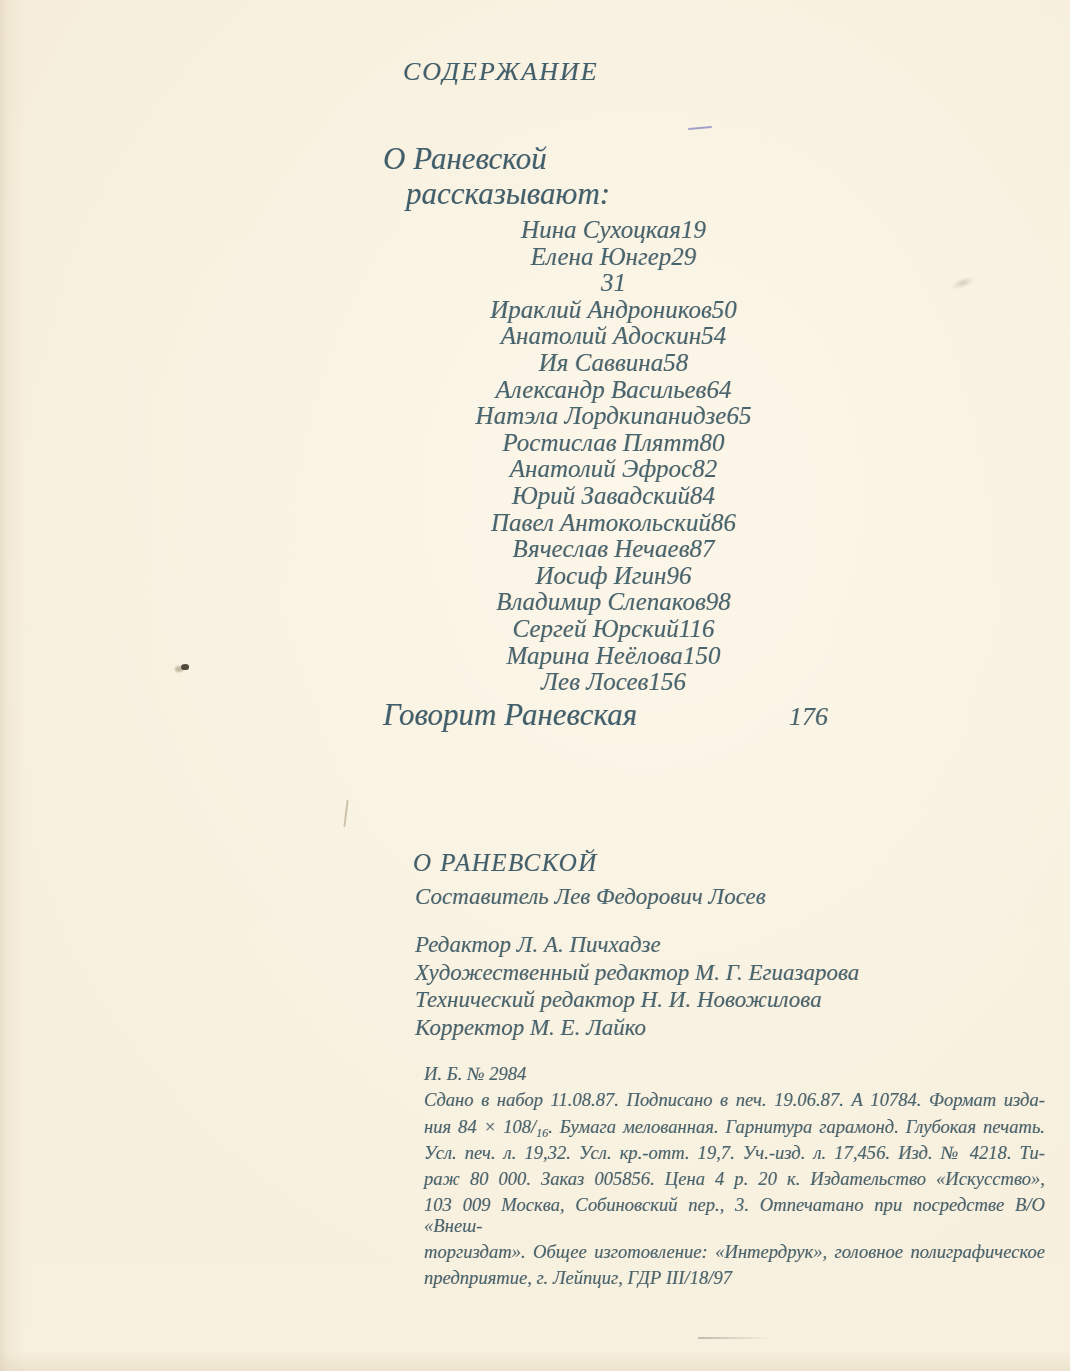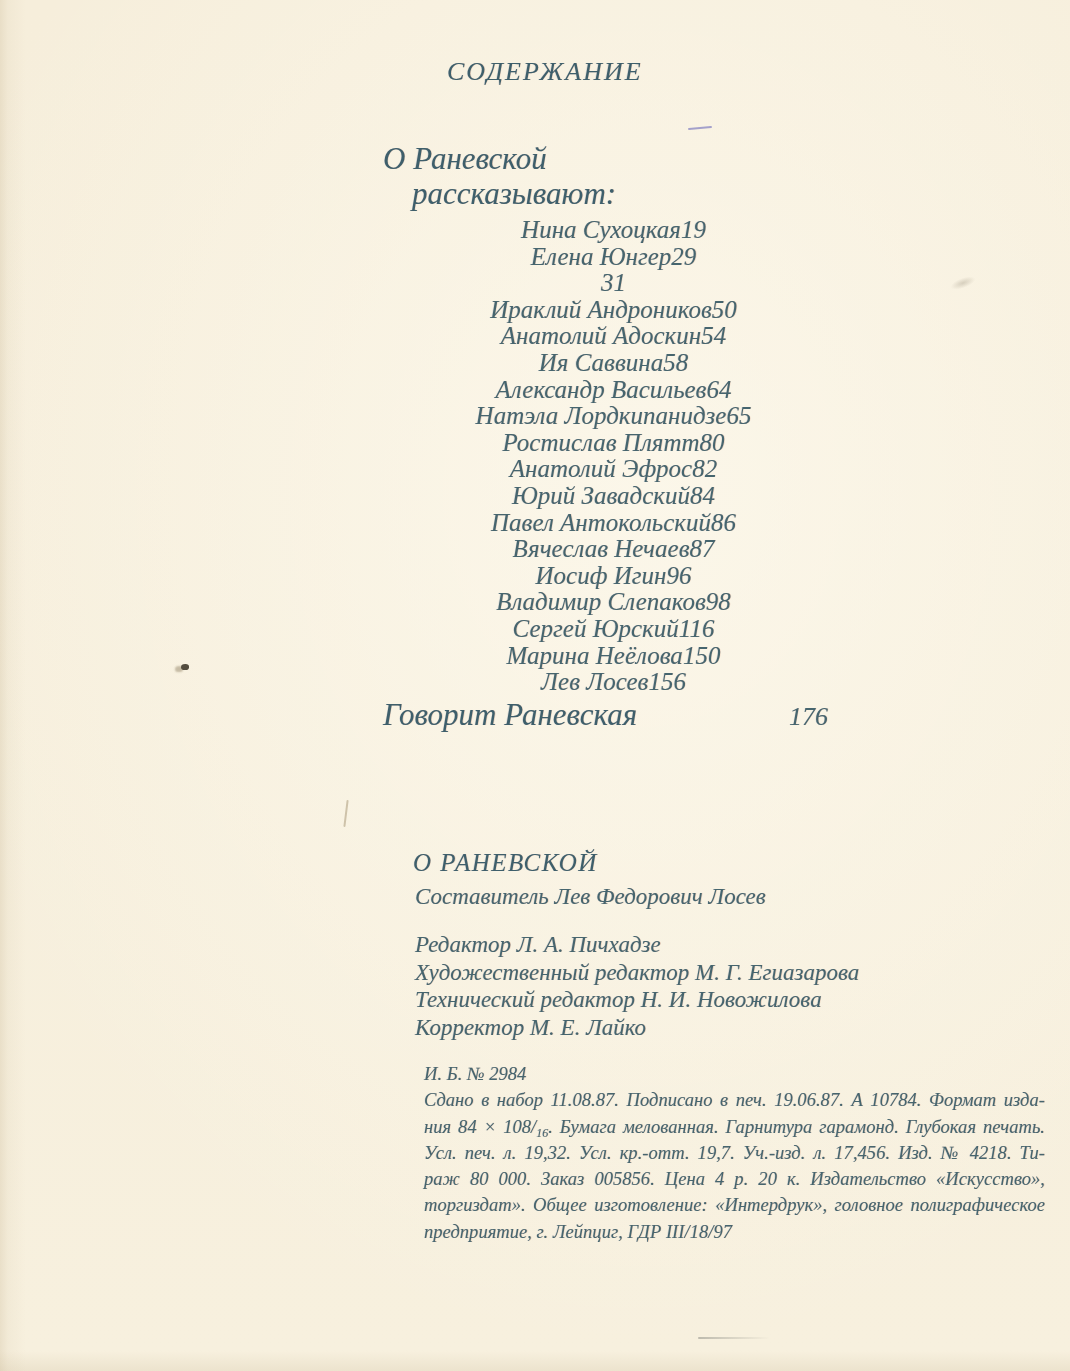--- a/index.html
+++ b/index.html
@@ -19,27 +19,27 @@
       linear-gradient(90deg, rgba(198,180,146,0.28) 0px, rgba(198,180,146,0.10) 8px, rgba(198,180,146,0) 26px),
       linear-gradient(0deg, rgba(198,180,146,0.22) 0px, rgba(198,180,146,0) 20px),
       radial-gradient(ellipse 980px 1150px at 60% 36%, rgba(255,252,242,0.6), rgba(255,252,242,0) 75%),
       linear-gradient(180deg, #f6eedb 0%, #f7f0de 100%);
   }
   .ink{
     text-shadow:0.6px 0.3px 0 rgba(173,74,40,0.20), -0.6px -0.3px 0 rgba(57,88,152,0.16);
   }
   .page-title{
     position:absolute;left:403px;top:57px;
-    font-size:26px;letter-spacing:2px;color:var(--ink-dark);margin-left:44px;
+    font-size:26px;letter-spacing:2px;color:var(--ink-dark);
   }
   .section-heading{
     position:absolute;left:383px;top:141px;
     font-size:31px;line-height:35px;color:var(--ink-dark);
   }
-  .section-heading .line2{display:block;margin-left:29px;}
+  .section-heading .line2{display:block;margin-left:23px;}
   .toc-list{
     position:absolute;left:407px;top:217px;width:413px;
     font-size:25px;
   }
   .toc-row{
     display:flex;justify-content:center;align-items:baseline;
     height:26.6px;line-height:26.6px;white-space:nowrap;
   }
   .toc-name{}
   .toc-page{font-size:25px;}
@@ -215,20 +215,21 @@
   <div class="imprint-line no-justify"><span>И. Б. № 2984</span><span class="imprint-sub"></span><span></span></div>
 
   <div class="imprint-line"><span>Сдано в набор 11.08.87. Подписано в печ. 19.06.87. А 10784. Формат изда-</span><span class="imprint-sub"></span><span></span></div>
 
   <div class="imprint-line"><span>ния 84 × 108/</span><span class="imprint-sub">16</span><span>. Бумага мелованная. Гарнитура гарамонд. Глубокая печать.</span></div>
 
   <div class="imprint-line"><span>Усл. печ. л. 19,32. Усл. кр.-отт. 19,7. Уч.-изд. л. 17,456. Изд. № 4218. Ти-</span><span class="imprint-sub"></span><span></span></div>
 
   <div class="imprint-line"><span>раж 80 000. Заказ 005856. Цена 4 р. 20 к. Издательство «Искусство»,</span><span class="imprint-sub"></span><span></span></div>
 
+  <div class="imprint-line"><span>103 009 Москва, Собиновский пер., 3. Отпечатано при посредстве В/О «Внеш-</span><span class="imprint-sub"></span><span></span></div>
 
   <div class="imprint-line"><span>торгиздат». Общее изготовление: «Интердрук», головное полиграфическое</span><span class="imprint-sub"></span><span></span></div>
 
   <div class="imprint-line no-justify"><span>предприятие, г. Лейпциг, ГДР III/18/97</span><span class="imprint-sub"></span><span></span></div>
 </div>
 
 <div class="artifact speck-dark"></div>
 <div class="artifact dash-purple"></div>
 <div class="artifact scratch-left"></div>
 <div class="artifact hairline-bottom"></div>

